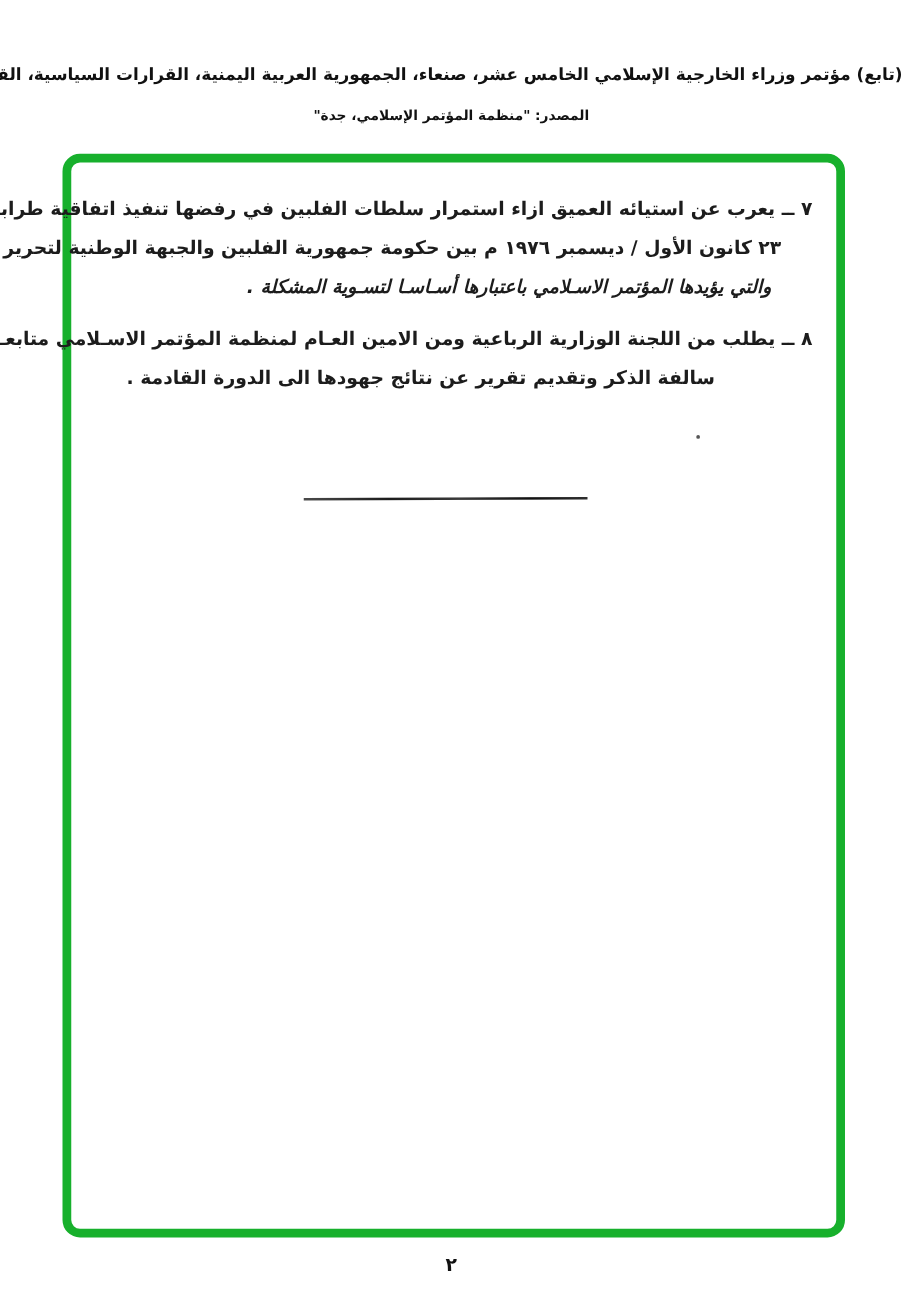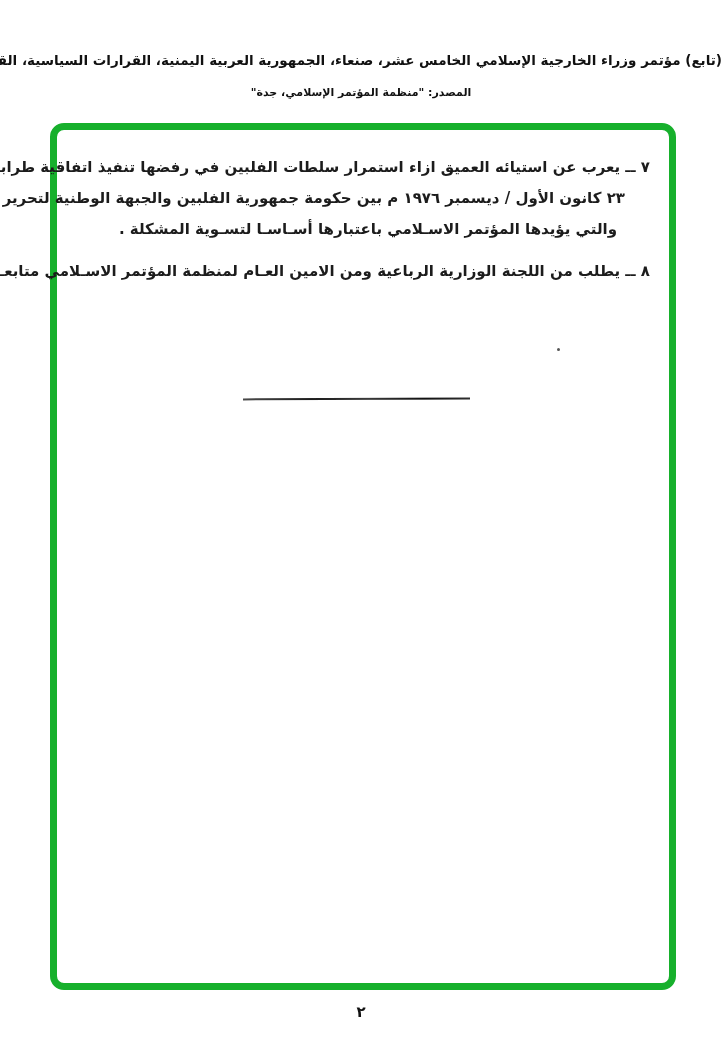--- a/index.html
+++ b/index.html
@@ -23,21 +23,21 @@
     position:absolute;left:80px;right:72px;top:152px;
     direction:rtl;text-align:right;
   }
   .para{margin:0;padding:0;}
   .para-8{margin-top:11px;}
   .bodyline{
     font-size:15px;font-weight:bold;line-height:31px;white-space:nowrap;
     color:#1c1c1c;
   }
   .p7-l2{margin-right:25px;}
-  .p7-l3{margin-right:33px;}
+  .p7-l3{margin-right:33px;font-style:italic;}
   .p8-l2{margin-right:78px;}
   .separator{
     position:absolute;left:243px;top:398px;width:227px;height:2px;
     background:linear-gradient(90deg,#4a4a4a 0%,#1c1c1c 30%,#3a3a3a 55%,#111 80%,#2f2f2f 100%);
     transform:rotate(-0.2deg);
   }
   .scan-dot{
     position:absolute;left:557px;top:348px;width:3px;height:3px;
     border-radius:50%;background:#555;
   }
@@ -59,20 +59,21 @@
 
   <div class="text-block">
     <div class="para para-7">
       <div class="bodyline p7-l1" dir="rtl">٧ ــ يعرب عن استيائه العميق ازاء استمرار سلطات الفلبين في رفضها تنفيذ اتفاقية طرابلس الموقعة في</div>
       <div class="bodyline p7-l2" dir="rtl">٢٣ كانون الأول /  ديسمبر ١٩٧٦ م بين حكومة جمهورية الفلبين والجبهة الوطنية لتحرير مورو</div>
       <div class="bodyline p7-l3" dir="rtl">والتي يؤيدها المؤتمر الاسـلامي باعتبارها أسـاسـا لتسـوية المشكلة .</div>
     </div>
 
     <div class="para para-8">
       <div class="bodyline p8-l1" dir="rtl">٨ ــ يطلب من اللجنة الوزارية الرباعية ومن الامين العـام لمنظمة المؤتمر الاسـلامي متابعـة القرارات</div>
+      <div class="bodyline p8-l2" dir="rtl">سالفة الذكر وتقديم تقرير عن نتائج جهودها الى الدورة القادمة .</div>
     </div>
   </div>
 
   <div class="separator"></div>
 
   <div class="scan-dot"></div>
 
   <div class="page-num">٢</div>
 
 </div>

